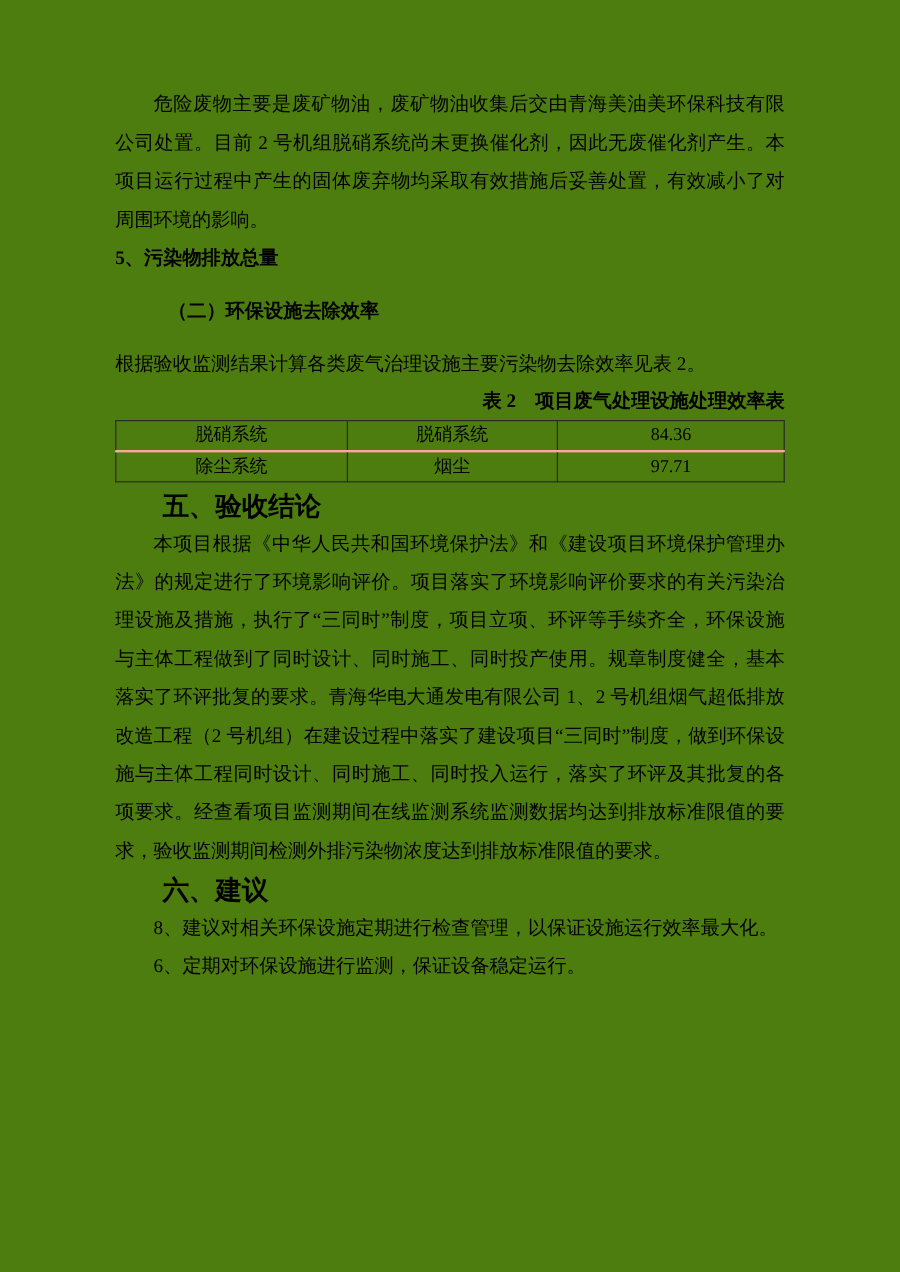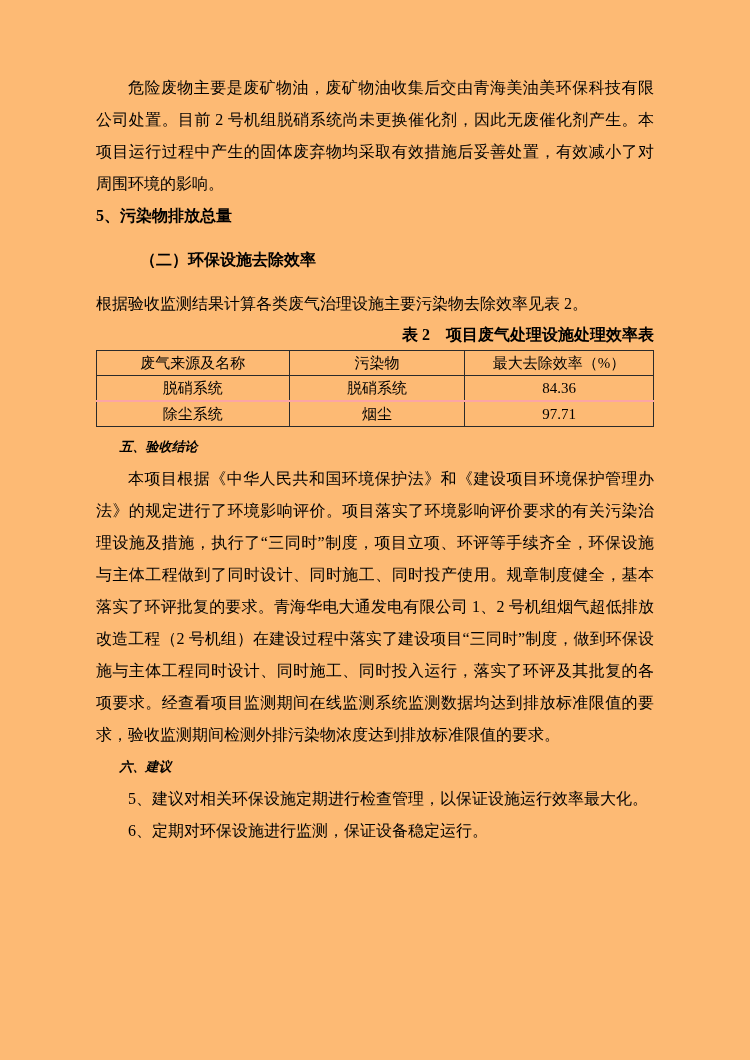--- a/index.html
+++ b/index.html
@@ -12,46 +12,45 @@
     height: 1060px;
     font-family: "Liberation Serif", "DejaVu Serif", serif;
     color: #000000;
     overflow: hidden;
   }
   .page {
     box-sizing: border-box;
     width: 750px;
     height: 1060px;
     padding: 72px 96px 40px 96px;
-    background: #fdba74;
+    background: #4d7c0f;
   }
   .para {
     font-size: 16px;
     line-height: 32px;
     text-align: justify;
     margin: 0;
     word-break: break-all;
   }
   .indent-2 {
     text-indent: 2em;
   }
   .h-sub {
     font-size: 16px;
     font-weight: bold;
     line-height: 32px;
     text-indent: 2em;
     margin: 12px;
   }
   .h-main {
-    font-size: 13px;
+    font-size: 22px;
     font-weight: bold;
     line-height: 32px;
     text-indent: 1.8em;
     margin: 0;
-    font-style: italic;
   }
   .h-list {
     font-size: 16px;
     font-weight: bold;
     line-height: 32px;
     margin: 0;
   }
   .table-caption {
     font-size: 16px;
     font-weight: bold;
@@ -100,40 +99,35 @@
   <p class="table-caption">表 2　项目废气处理设施处理效率表</p>
 
   <table class="eff-table">
     <colgroup>
       <col class="c1">
         <col class="c2">
         <col class="c3">
     </colgroup>
     <tbody>
       <tr>
-        <th>废气来源及名称</th>
-        <th>污染物</th>
-        <th>最大去除效率（%）</th>
-      </tr>
-      <tr>
         <td>脱硝系统</td>
         <td>脱硝系统</td>
         <td>84.36</td>
       </tr>
       <tr class="divider">
         <td>除尘系统</td>
         <td>烟尘</td>
         <td>97.71</td>
       </tr>
     </tbody>
   </table>
 
   <p class="h-main">五、验收结论</p>
 
   <p class="para indent-2">本项目根据《中华人民共和国环境保护法》和《建设项目环境保护管理办法》的规定进行了环境影响评价。项目落实了环境影响评价要求的有关污染治理设施及措施，执行了“三同时”制度，项目立项、环评等手续齐全，环保设施与主体工程做到了同时设计、同时施工、同时投产使用。规章制度健全，基本落实了环评批复的要求。青海华电大通发电有限公司 1、2 号机组烟气超低排放改造工程（2 号机组）在建设过程中落实了建设项目“三同时”制度，做到环保设施与主体工程同时设计、同时施工、同时投入运行，落实了环评及其批复的各项要求。经查看项目监测期间在线监测系统监测数据均达到排放标准限值的要求，验收监测期间检测外排污染物浓度达到排放标准限值的要求。</p>
 
   <p class="h-main">六、建议</p>
 
-  <p class="para indent-2">5、建议对相关环保设施定期进行检查管理，以保证设施运行效率最大化。</p>
+  <p class="para indent-2">8、建议对相关环保设施定期进行检查管理，以保证设施运行效率最大化。</p>
 
   <p class="para indent-2">6、定期对环保设施进行监测，保证设备稳定运行。</p>
 
 </div>
 
 </body></html>

